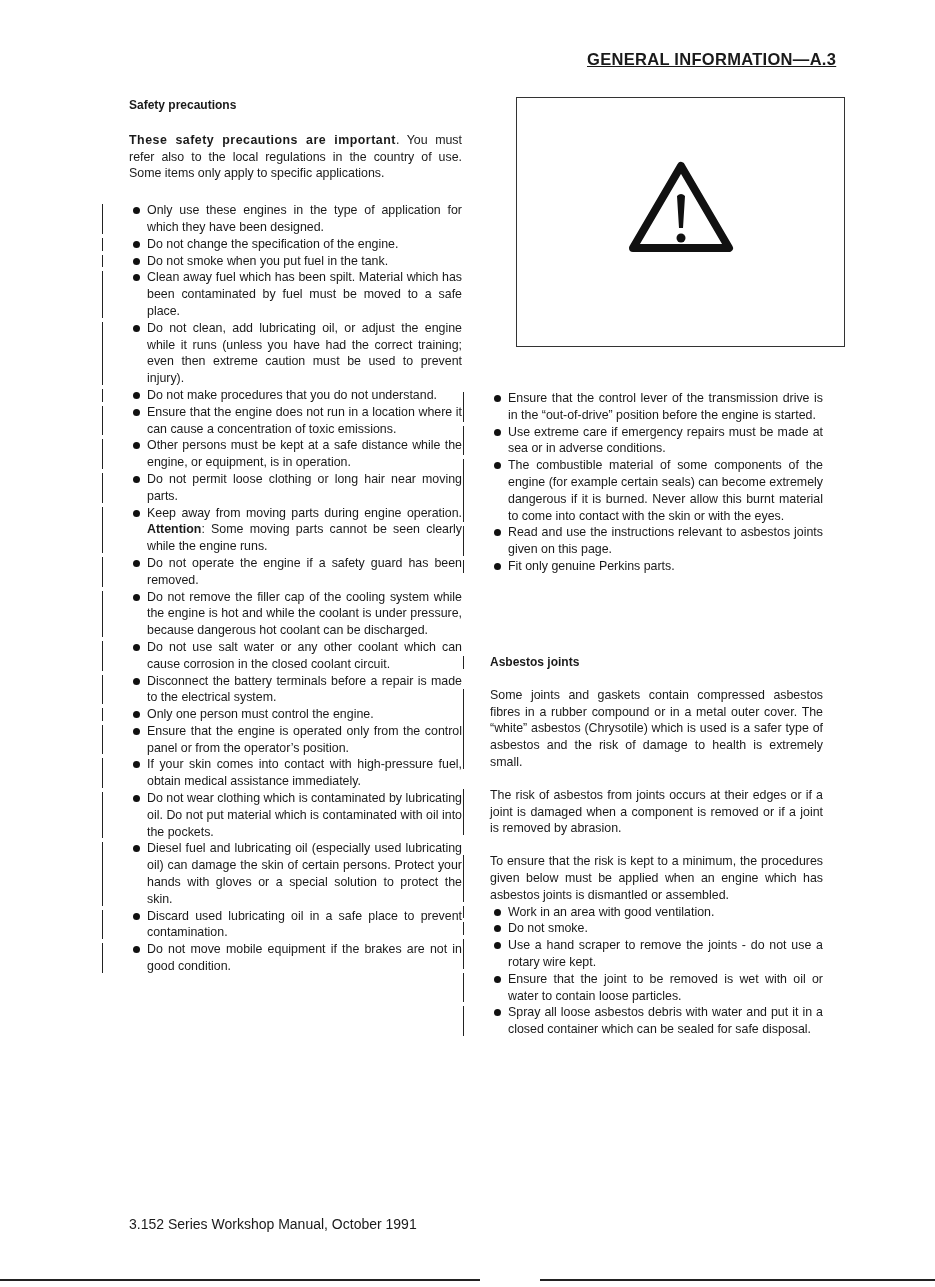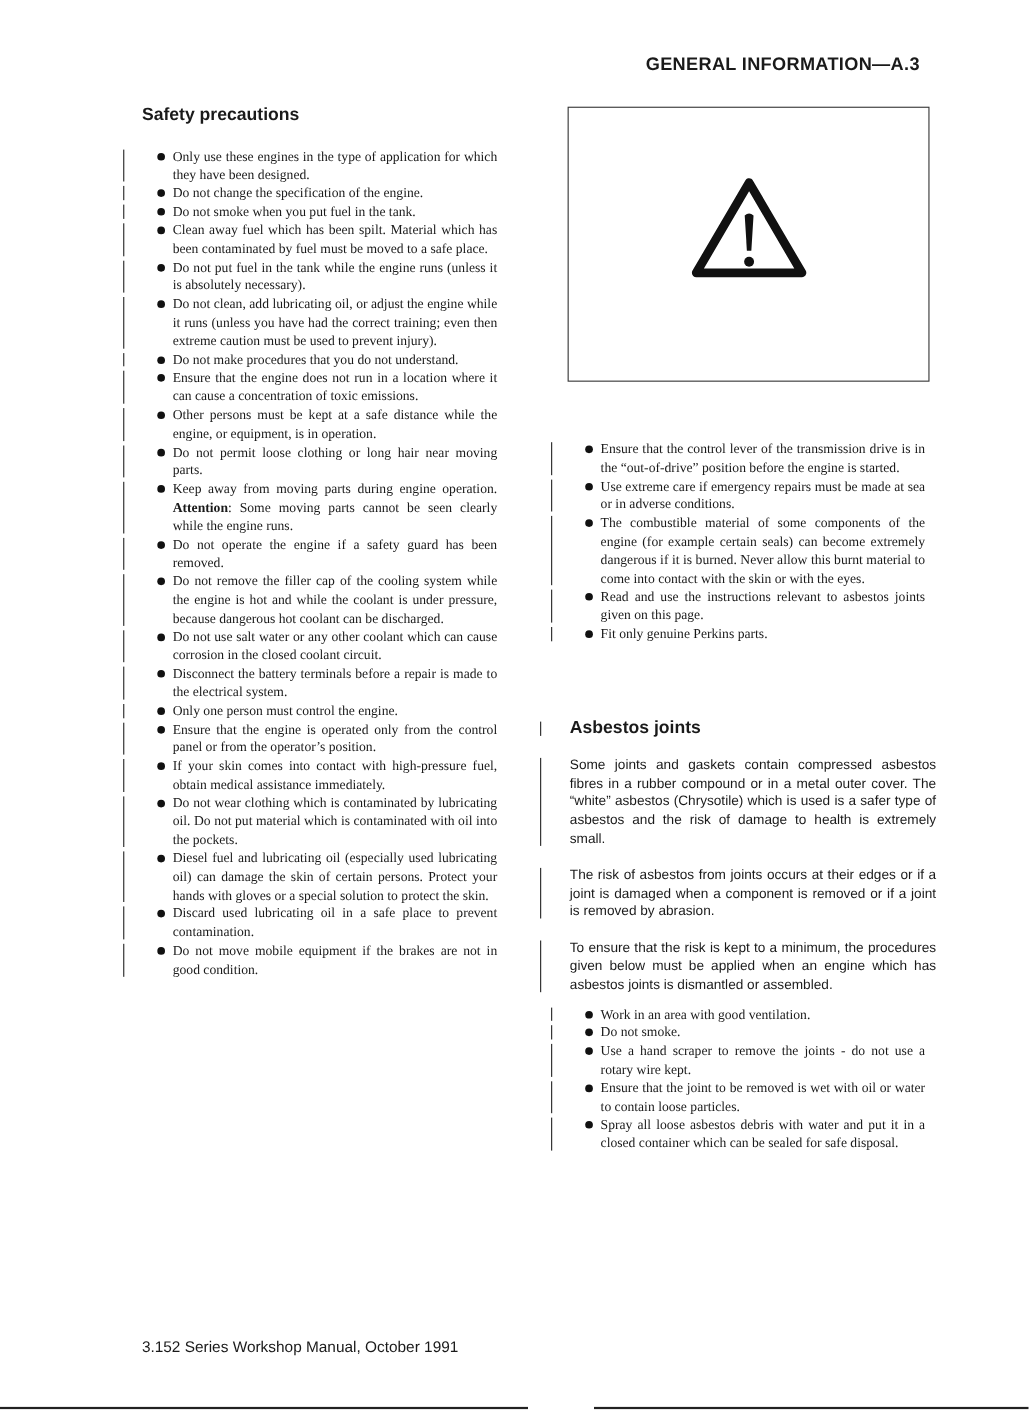--- a/index.html
+++ b/index.html
@@ -1,49 +1,49 @@
 <!DOCTYPE html>
 <html><head>
 <meta charset="utf-8">
 <style>
   html, body { margin:0; padding:0; background:#ffffff; }
   body { width:935px; height:1287px; position:relative; overflow:hidden;
          font-family:"Liberation Sans", sans-serif; color:#1a1a1a; }
-  .header { position:absolute; top:50px; left:587px; font-weight:bold; font-size:16.5px; letter-spacing:0.3px; }
+  .header { position:absolute; top:50px; left:587px; font-weight:bold; font-size:16.5px; letter-spacing:0.3px;text-decoration:underline; }
   .col { position:absolute; width:333px; font-size:12.4px; line-height:16.8px; }
   .col-left { left:129px; top:97px; }
-  .col-right { left:518px; }
-  h2 { font-size:16px; font-weight:bold; margin:0; }
+  .col-right { left:490px; }
+  h2 { font-size:12px; font-weight:bold; margin:0; }
   .intro { text-align:justify; margin-top:18px; }
   .intro b { font-weight:bold; letter-spacing:0.5px; }
-  ul { list-style:none; margin:10px; padding:0;font-family:Liberation Serif, serif; }
+  ul { list-style:none; margin:0; padding:0; }
   li { position:relative; padding-left:18px; text-align:justify; }
   li::before { content:""; position:absolute; left:4px; top:5px; width:7px; height:7px; border-radius:50%; background:#111; }
   .bar-list li::after, .barred::after { content:""; position:absolute; left:-27px; top:2px; bottom:2px; border-left:1.3px solid #222; }
   .col-right .bar-list li::after { left:-27px; }
   .barred { position:relative; }
   p { margin:0; text-align:justify; }
   .warn-box { position:absolute; left:516px; top:97px; width:329px; height:250px; border:1.3px solid #333; box-sizing:border-box; }
   .warn-box svg { position:absolute; left:108px; top:60px; }
   .footer { position:absolute; left:129px; top:1216px; font-size:14px; }
   .rule { position:absolute; top:1279px; height:2px; background:#222; }
 </style>
 </head>
 <body>
 
 <div class="header">GENERAL INFORMATION—A.3</div>
 
 <div class="col col-left">
   <h2>Safety precautions</h2>
+  <p class="intro"><b>These safety precautions are important</b><span>. You must refer also to the local regulations in the country of use. Some items only apply to specific applications.</span></p>
   <ul class="bar-list" style="margin-top:20px">
     <li>Only use these engines in the type of application for which they have been designed.</li>
     <li>Do not change the specification of the engine.</li>
     <li>Do not smoke when you put fuel in the tank.</li>
     <li>Clean away fuel which has been spilt. Material which has been contaminated by fuel must be moved to a safe place.</li>
-    <li>Do not put fuel in the tank while the engine runs (unless it is absolutely necessary).</li>
     <li>Do not clean, add lubricating oil, or adjust the engine while it runs (unless you have had the correct training; even then extreme caution must be used to prevent injury).</li>
     <li>Do not make procedures that you do not understand.</li>
     <li>Ensure that the engine does not run in a location where it can cause a concentration of toxic emissions.</li>
     <li>Other persons must be kept at a safe distance while the engine, or equipment, is in operation.</li>
     <li>Do not permit loose clothing or long hair near moving parts.</li>
     <li><span>Keep away from moving parts during engine operation. </span><b>Attention</b><span>: Some moving parts cannot be seen clearly while the engine runs.</span></li>
     <li>Do not operate the engine if a safety guard has been removed.</li>
     <li>Do not remove the filler cap of the cooling system while the engine is hot and while the coolant is under pressure, because dangerous hot coolant can be discharged.</li>
     <li>Do not use salt water or any other coolant which can cause corrosion in the closed coolant circuit.</li>
     <li>Disconnect the battery terminals before a repair is made to the electrical system.</li>

